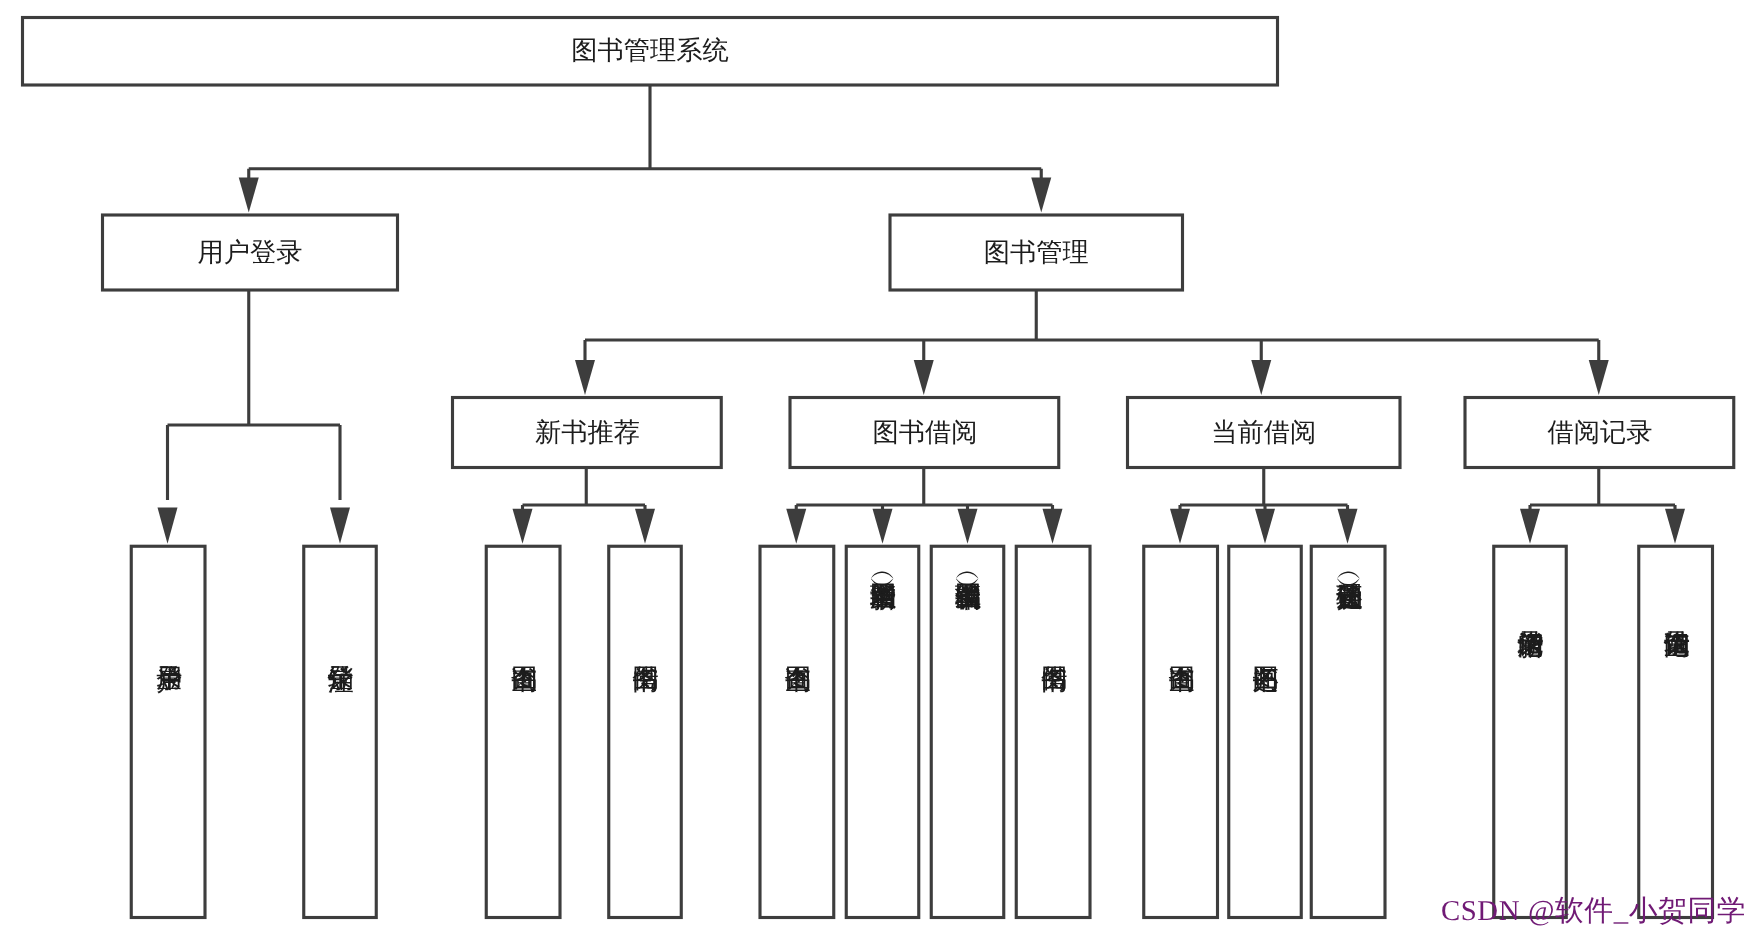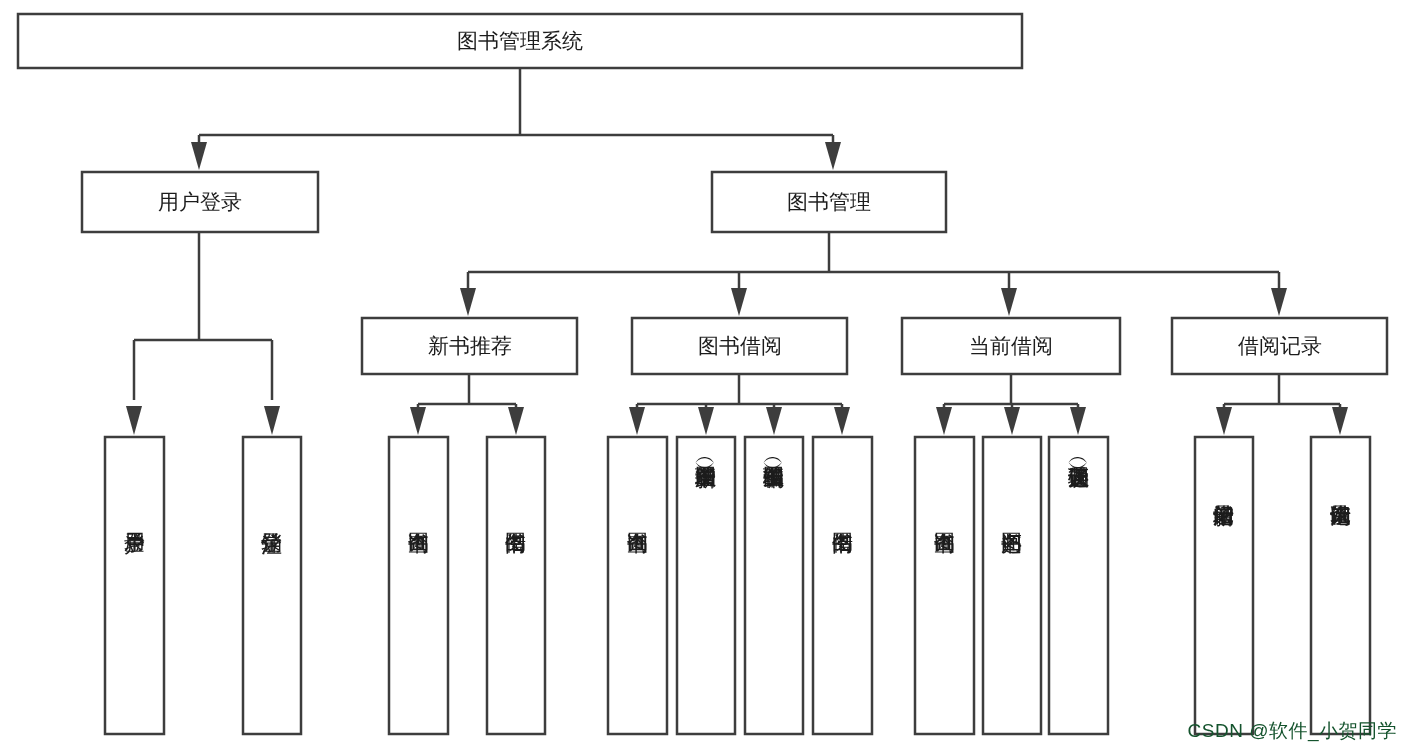--- a/index.html
+++ b/index.html
@@ -53,23 +53,23 @@
     font-size: 21px;
     fill: #1c1c1c;
     writing-mode: vertical-rl;
     text-orientation: upright;
     text-anchor: middle;
   }
   .watermark-text {
     position: absolute;
     right: 8px;
     bottom: 3px;
-    font-family: Liberation Sans, sans-serif;
-    font-size: 19px;
-    color: #14532d;
+    font-family: Liberation Serif, serif;
+    font-size: 23px;
+    color: #701a75;
     white-space: nowrap;
     letter-spacing: 0.5px;
   }
 </style>
 </head>
 <body>
 
 <div id="diagram-root">
 
   <svg class="chart-svg" viewBox="0 0 1405 747" xmlns="http://www.w3.org/2000/svg">

